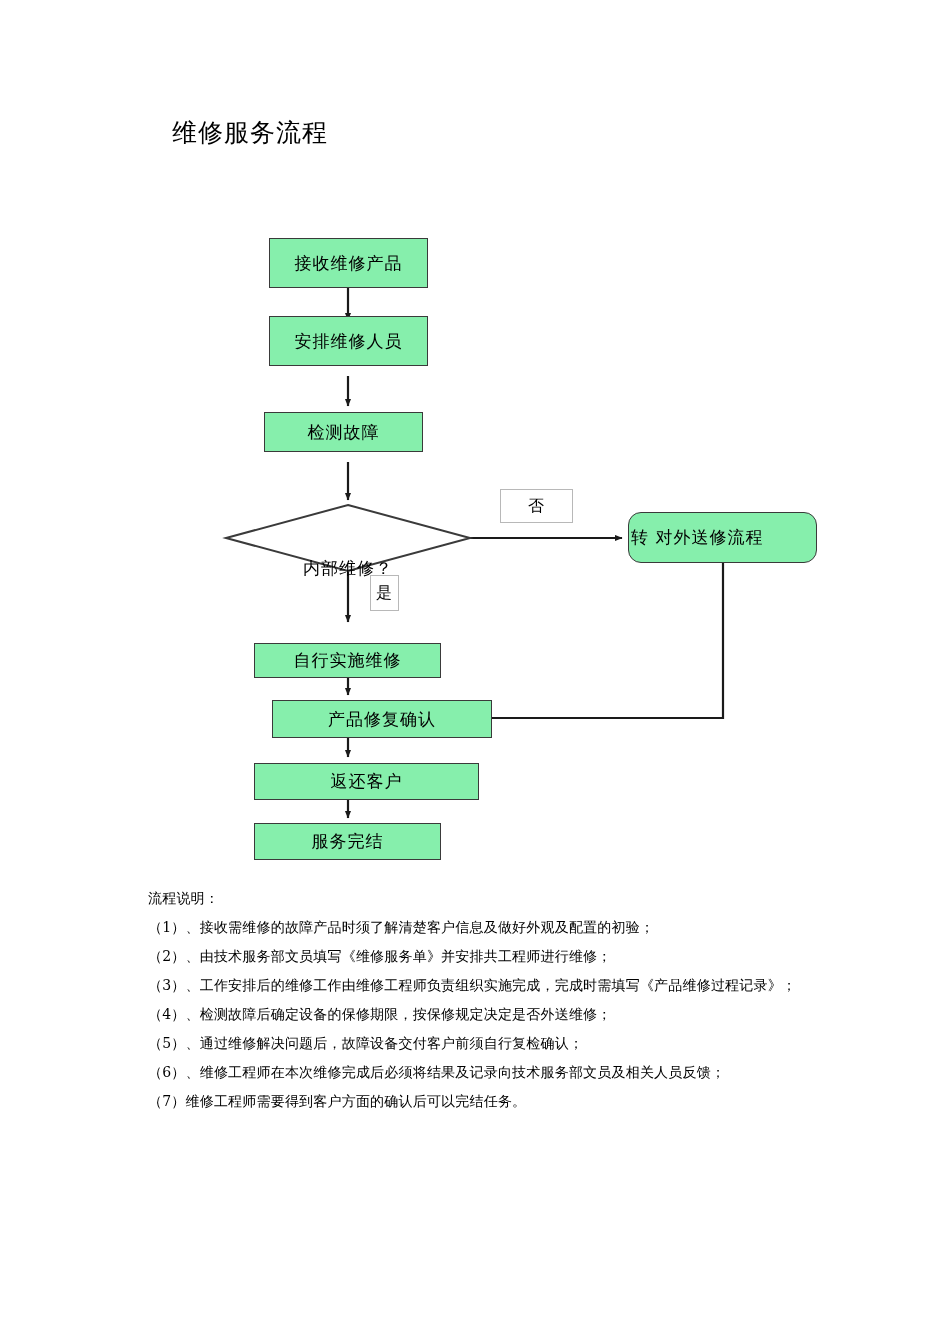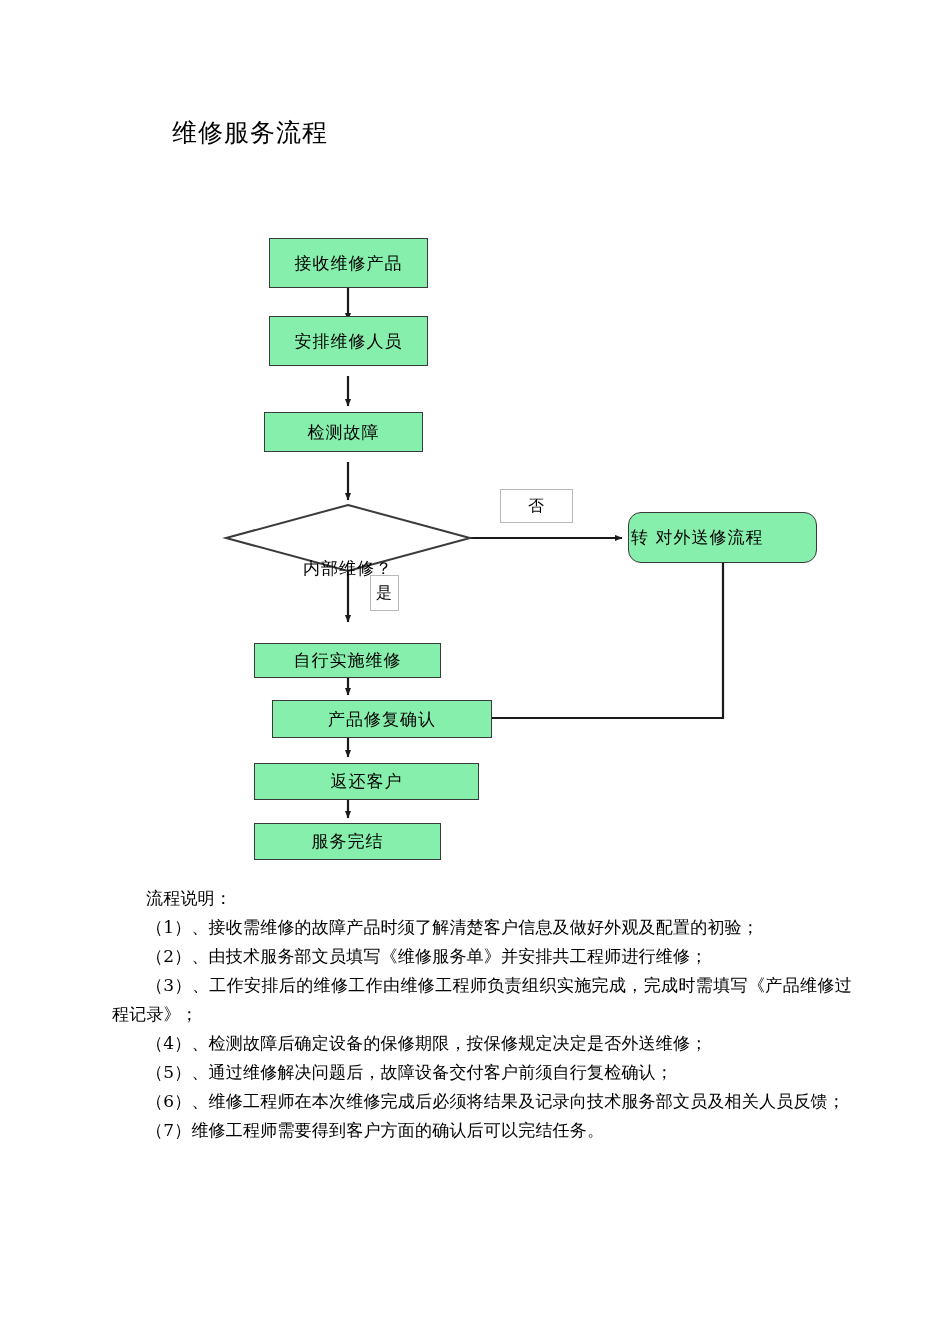--- a/index.html
+++ b/index.html
@@ -85,24 +85,24 @@
     position: absolute;
     left: 0; top: 0;
     width: 950px;
     height: 900px;
     overflow: visible;
   }
 
   
   #notes {
     position: absolute;
-    left: 112px;
+    left: 120px;
     top: 884px;
     width: 740px;
-    font-size: 17px;
+    font-size: 14px;
     line-height: 29px;
     letter-spacing: 0.2px;
     text-align: justify;
   }
   #notes .heading {
     text-indent: 2em;
   }
   #notes p {
     margin: 0;
     text-indent: 2em;

